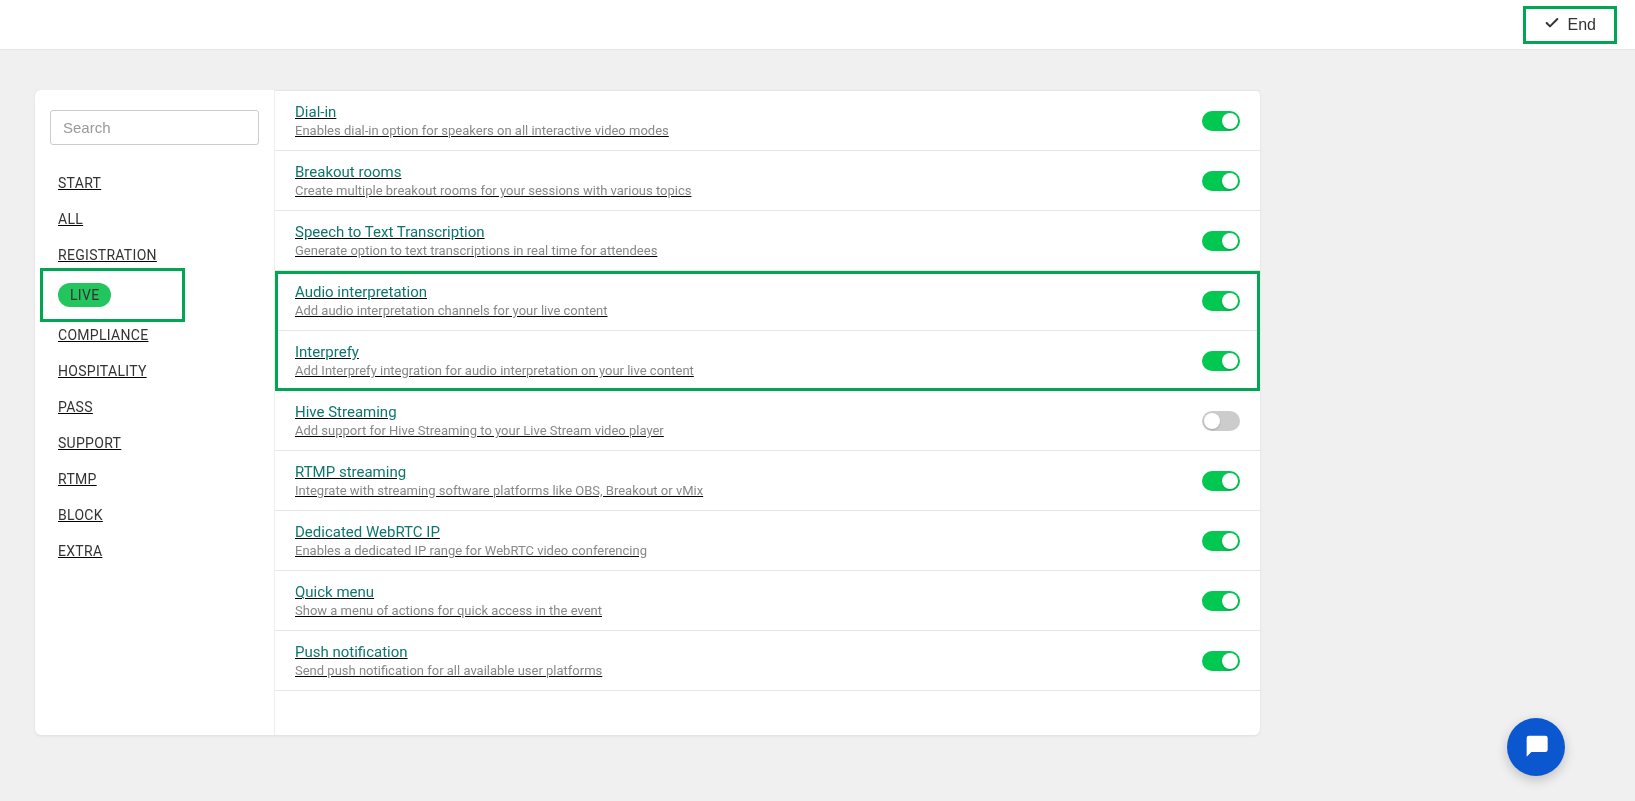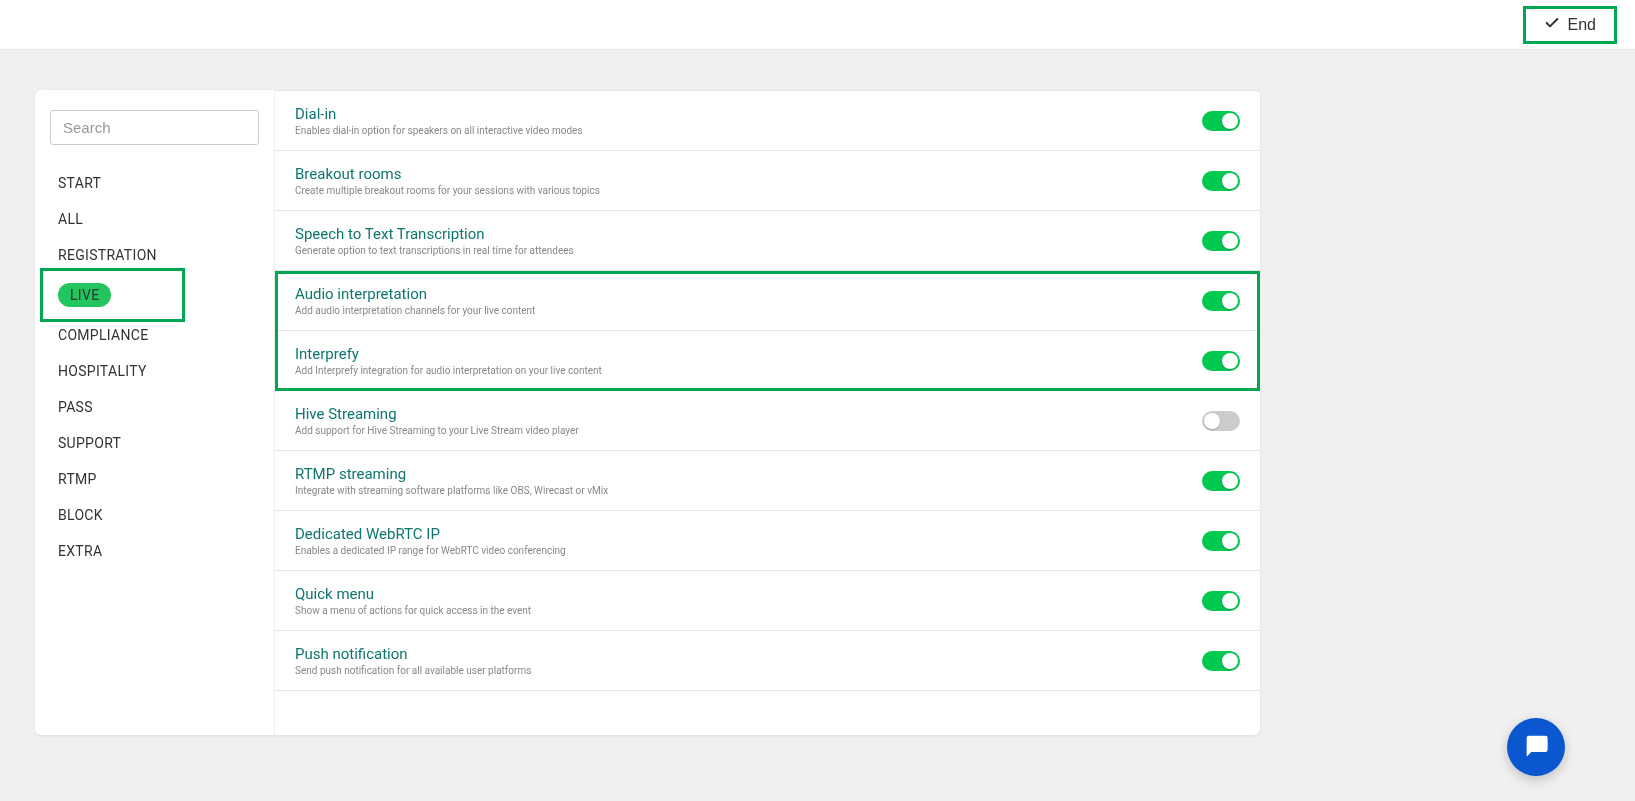--- a/index.html
+++ b/index.html
@@ -37,20 +37,21 @@
     display: flex;
     gap: 0;
     align-items: flex-start;
   }
   .panel {
     background: #fff;
     border-radius: 6px;
     box-shadow: 0 1px 3px rgba(0,0,0,0.08);
     display: flex;
     height: 645px;
+    text-decoration: underline;
   }
   .sidebar {
     width: 240px;
     padding: 20px 15px 20px 15px;
     border-right: 1px solid #eee;
   }
   .search-wrap {
     margin-bottom: 20px;
   }
   .search-input {
@@ -113,21 +114,21 @@
     min-height: 60px;
     position: relative;
   }
   .setting-text { flex: 1; }
   .setting-title {
     font-size: 15px;
     color: #0f766e;
     margin-bottom: 2px;
   }
   .setting-desc {
-    font-size: 10px;
+    font-size: 13px;
     color: #888;
   }
   .toggle {
     width: 38px;
     height: 20px;
     border-radius: 20px;
     position: relative;
     cursor: pointer;
     flex-shrink: 0;
   }
@@ -260,21 +261,21 @@
                 <div class="setting-title">Hive Streaming</div>
                 <div class="setting-desc">Add support for Hive Streaming to your Live Stream video player</div>
               </div>
               <div class="toggle off">
                 <div class="knob"></div>
               </div>
             </div>
             <div class="setting-row">
               <div class="setting-text">
                 <div class="setting-title">RTMP streaming</div>
-                <div class="setting-desc">Integrate with streaming software platforms like OBS, Wirecast or vMix</div>
+                <div class="setting-desc">Integrate with streaming software platforms like OBS, Breakout or vMix</div>
               </div>
               <div class="toggle on">
                 <div class="knob"></div>
               </div>
             </div>
             <div class="setting-row">
               <div class="setting-text">
                 <div class="setting-title">Dedicated WebRTC IP</div>
                 <div class="setting-desc">Enables a dedicated IP range for WebRTC video conferencing</div>
               </div>

